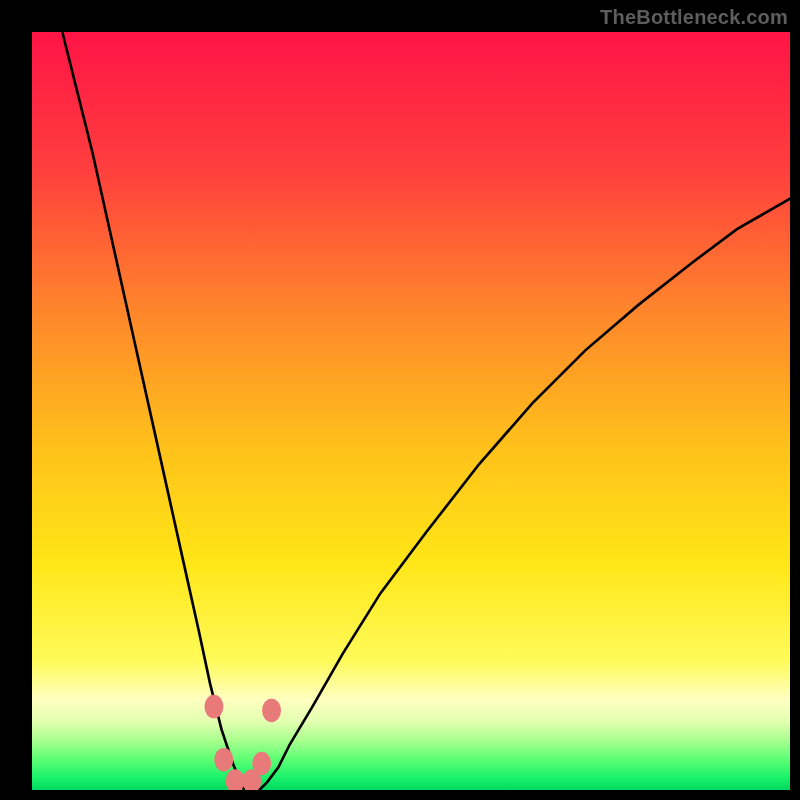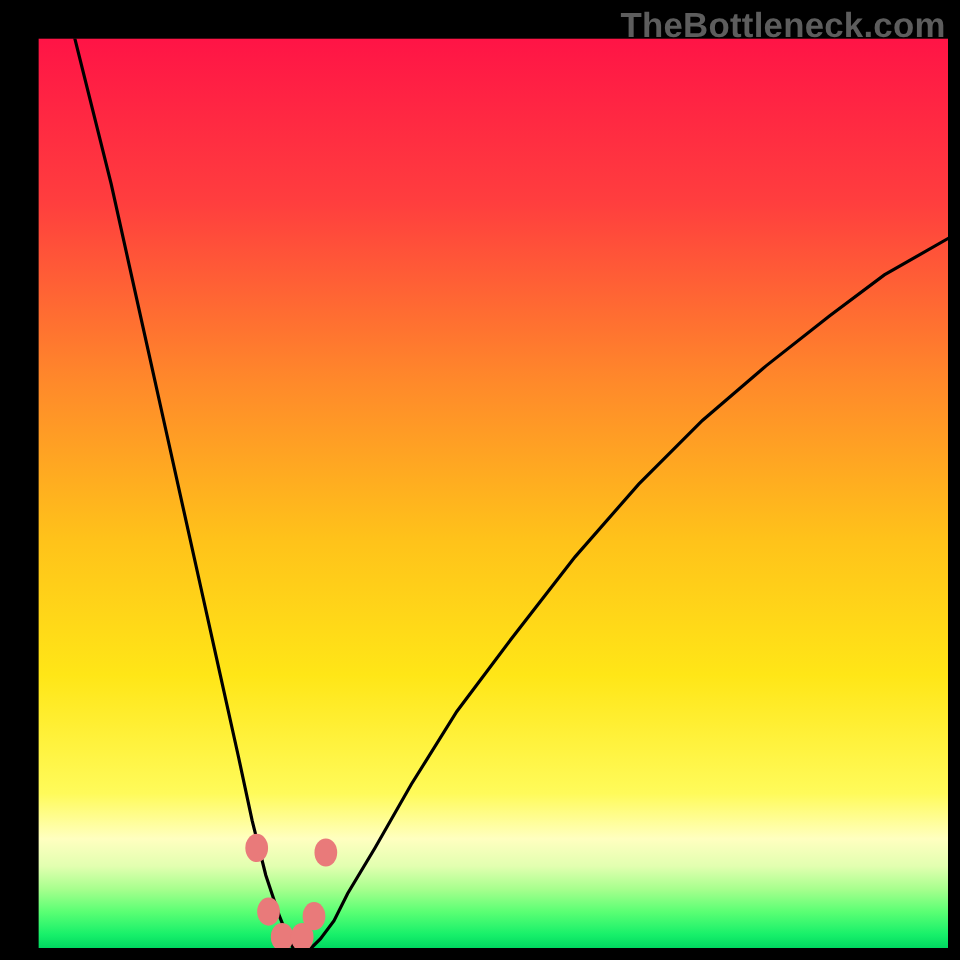--- a/index.html
+++ b/index.html
@@ -25,21 +25,21 @@
     height: 758px;
   }
   .gradient {
     position: absolute;
     inset: 0;
   }
   .watermark {
     position: absolute;
     top: 6px;
     right: 12px;
-    font-size: 29px;
+    font-size: 20px;
     font-weight: 600;
     color: #5d5d5d;
     letter-spacing: 0.2px;
     margin-left: 36px;
   }
   svg.curves {
     position: absolute;
     inset: 0;
     width: 100%;
     height: 100%;

